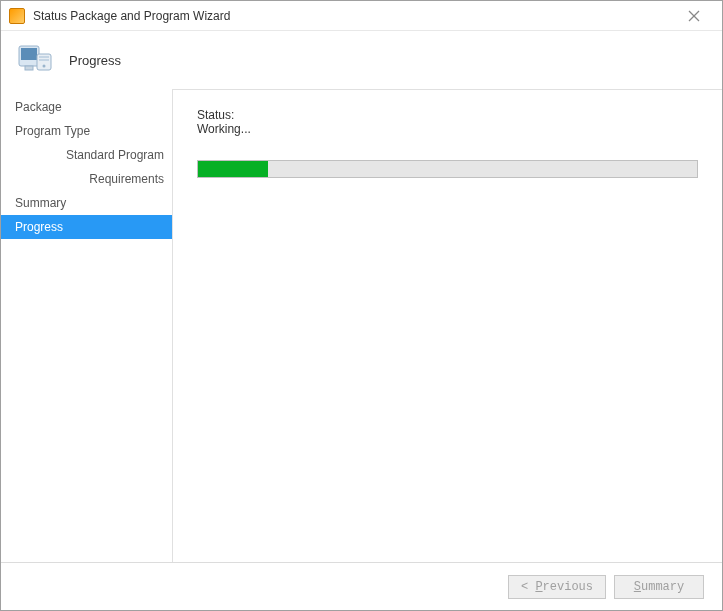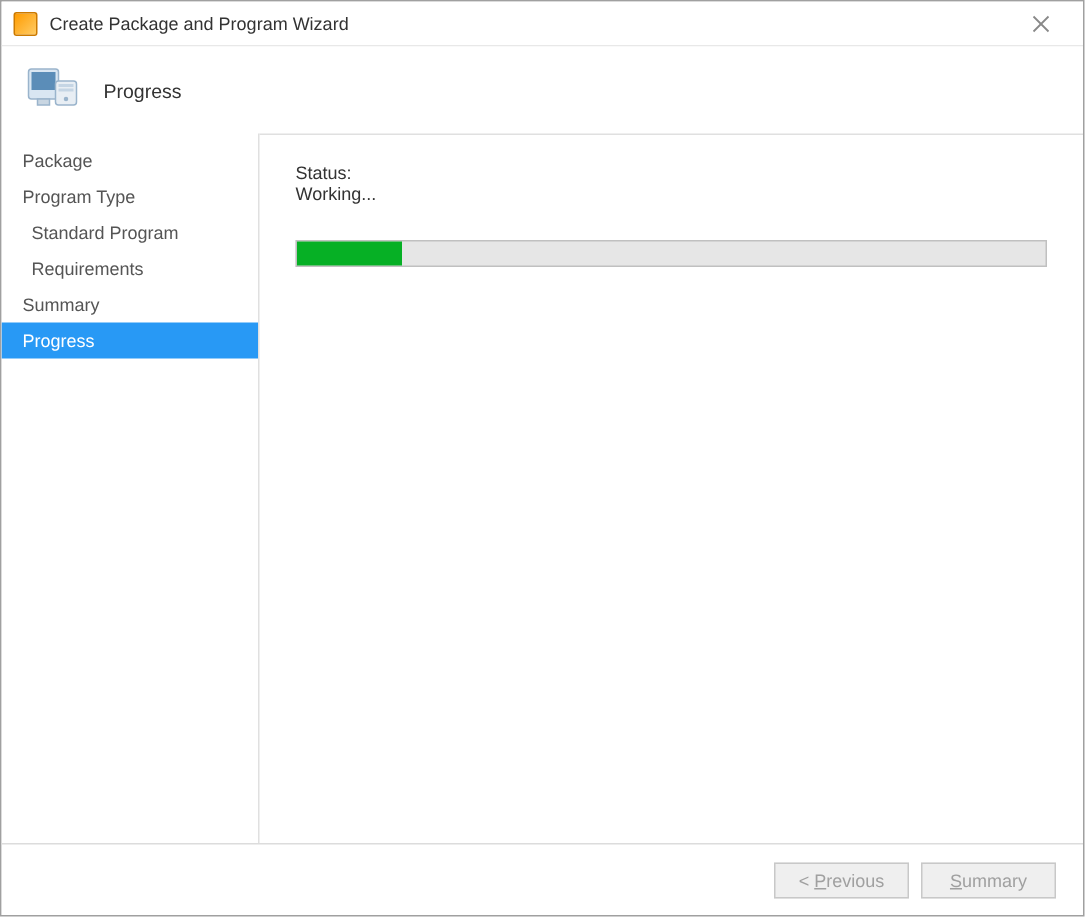--- a/index.html
+++ b/index.html
@@ -75,20 +75,21 @@
     }
     .sidebar .item {
       padding: 4px 8px 4px 14px;
       font-size: 12px;
       color: #555;
       cursor: pointer;
       line-height: 16px;
     }
     .sidebar .item.sub {
       padding-left: 20px;
+      text-align: right;
     }
     .sidebar .item.selected {
       background: #2899f5;
       color: #ffffff;
     }
     .content {
       flex: 1;
       padding: 18px 24px;
       position: relative;
       border-top: 1px solid #e0e0e0;
@@ -123,35 +124,35 @@
       align-items: center;
       justify-content: flex-end;
       padding: 0 18px;
       gap: 8px;
       background: #ffffff;
     }
     .footer button {
       min-width: 90px;
       height: 24px;
       font-size: 12px;
-      font-family: Liberation Sans, sans-serif;
+      font-family: Liberation Mono, monospace;
       border: 1px solid #c8c8c8;
       background: #efefef;
       color: #a0a0a0;
       cursor: default;
       padding: 0 12px;
     }
     .footer button .ul { text-decoration: underline; }
   </style>
 </head>
 <body>
 
 <div class="titlebar">
   <div class="app-icon"></div>
-  <div class="title">Create Package and Program Wizard</div>
+  <div class="title">Status Package and Program Wizard</div>
   <div class="close-btn">
     <svg width="12" height="12" viewBox="0 0 12 12">
       <line x1="1" y1="1" x2="11" y2="11" stroke="#888" stroke-width="1.2"></line>
       <line x1="11" y1="1" x2="1" y2="11" stroke="#888" stroke-width="1.2"></line>
     </svg>
   </div>
 </div>
 
 <div class="header">
   <div class="pc-icon">

